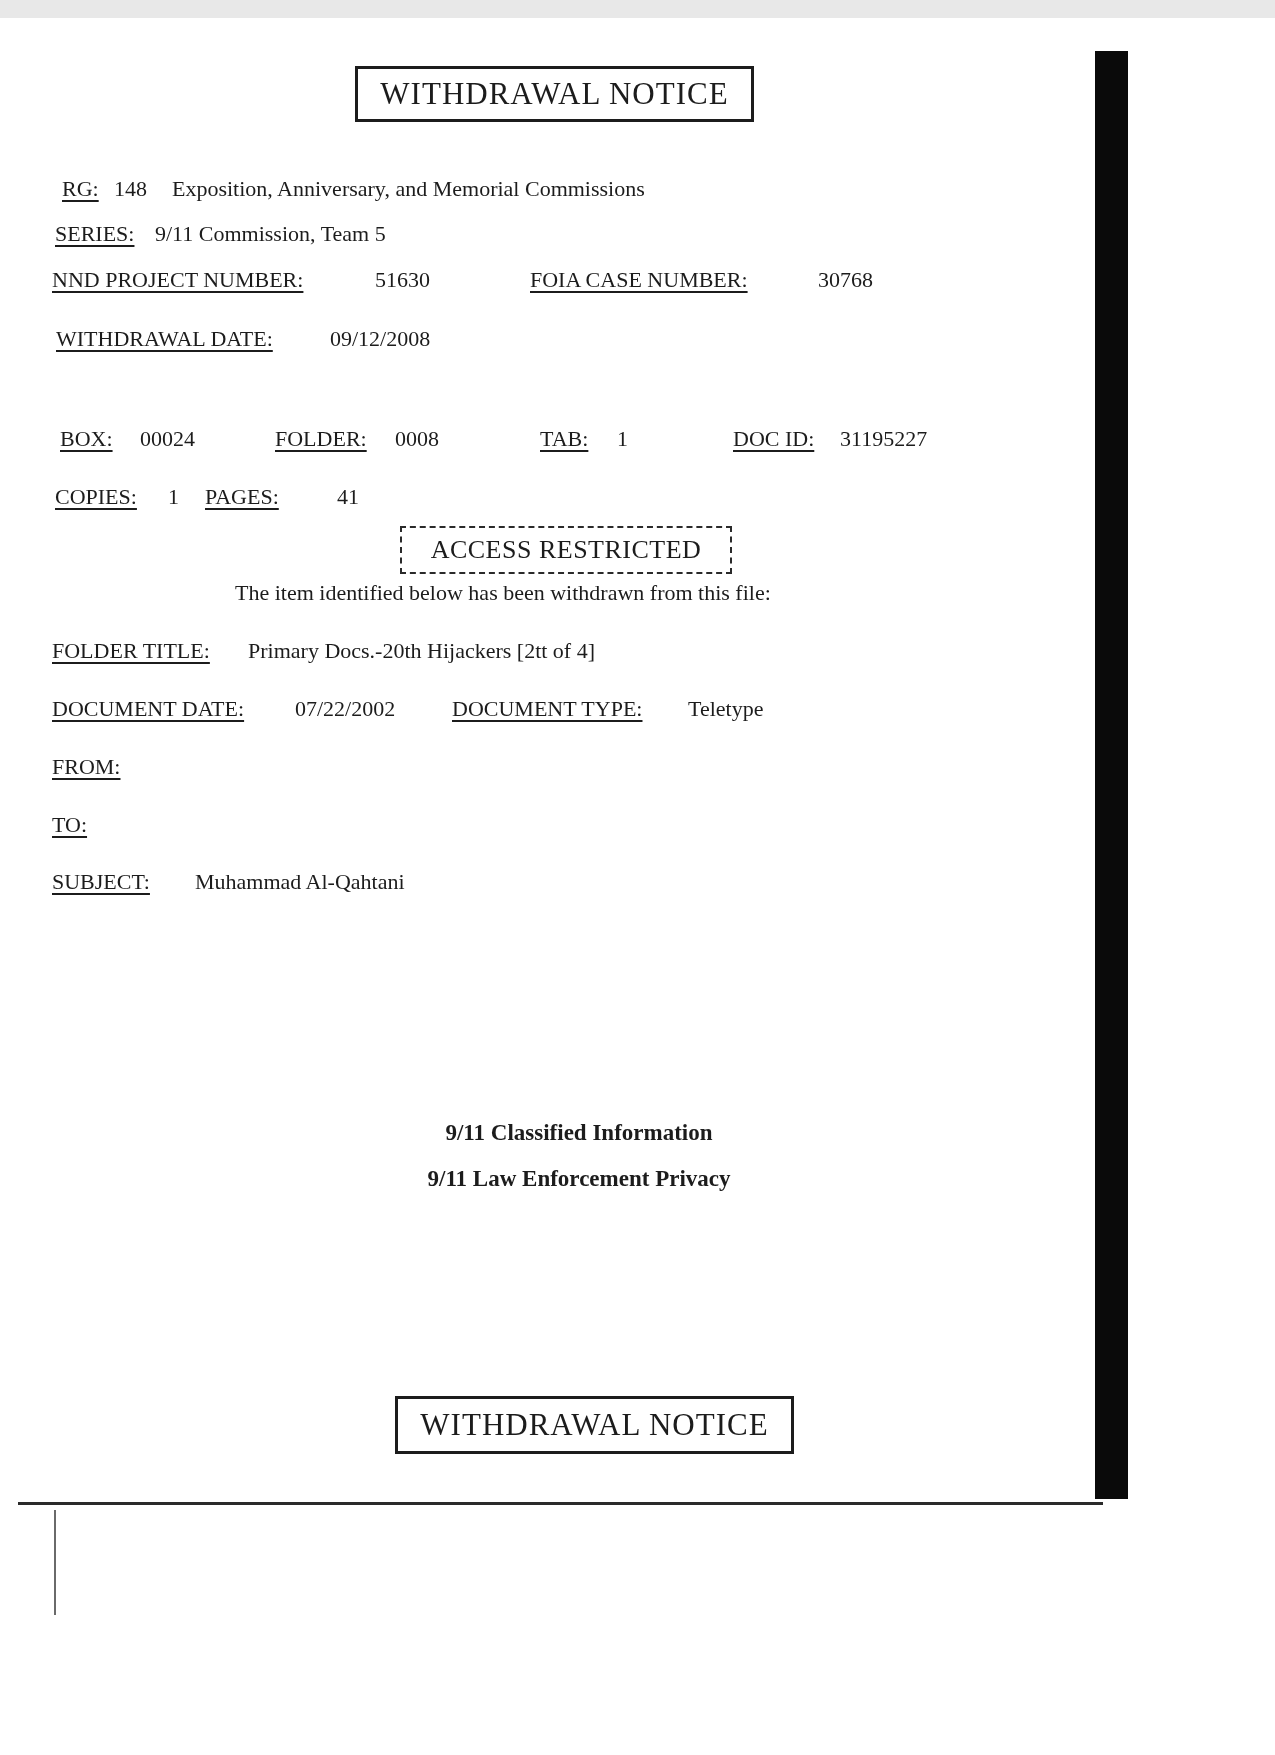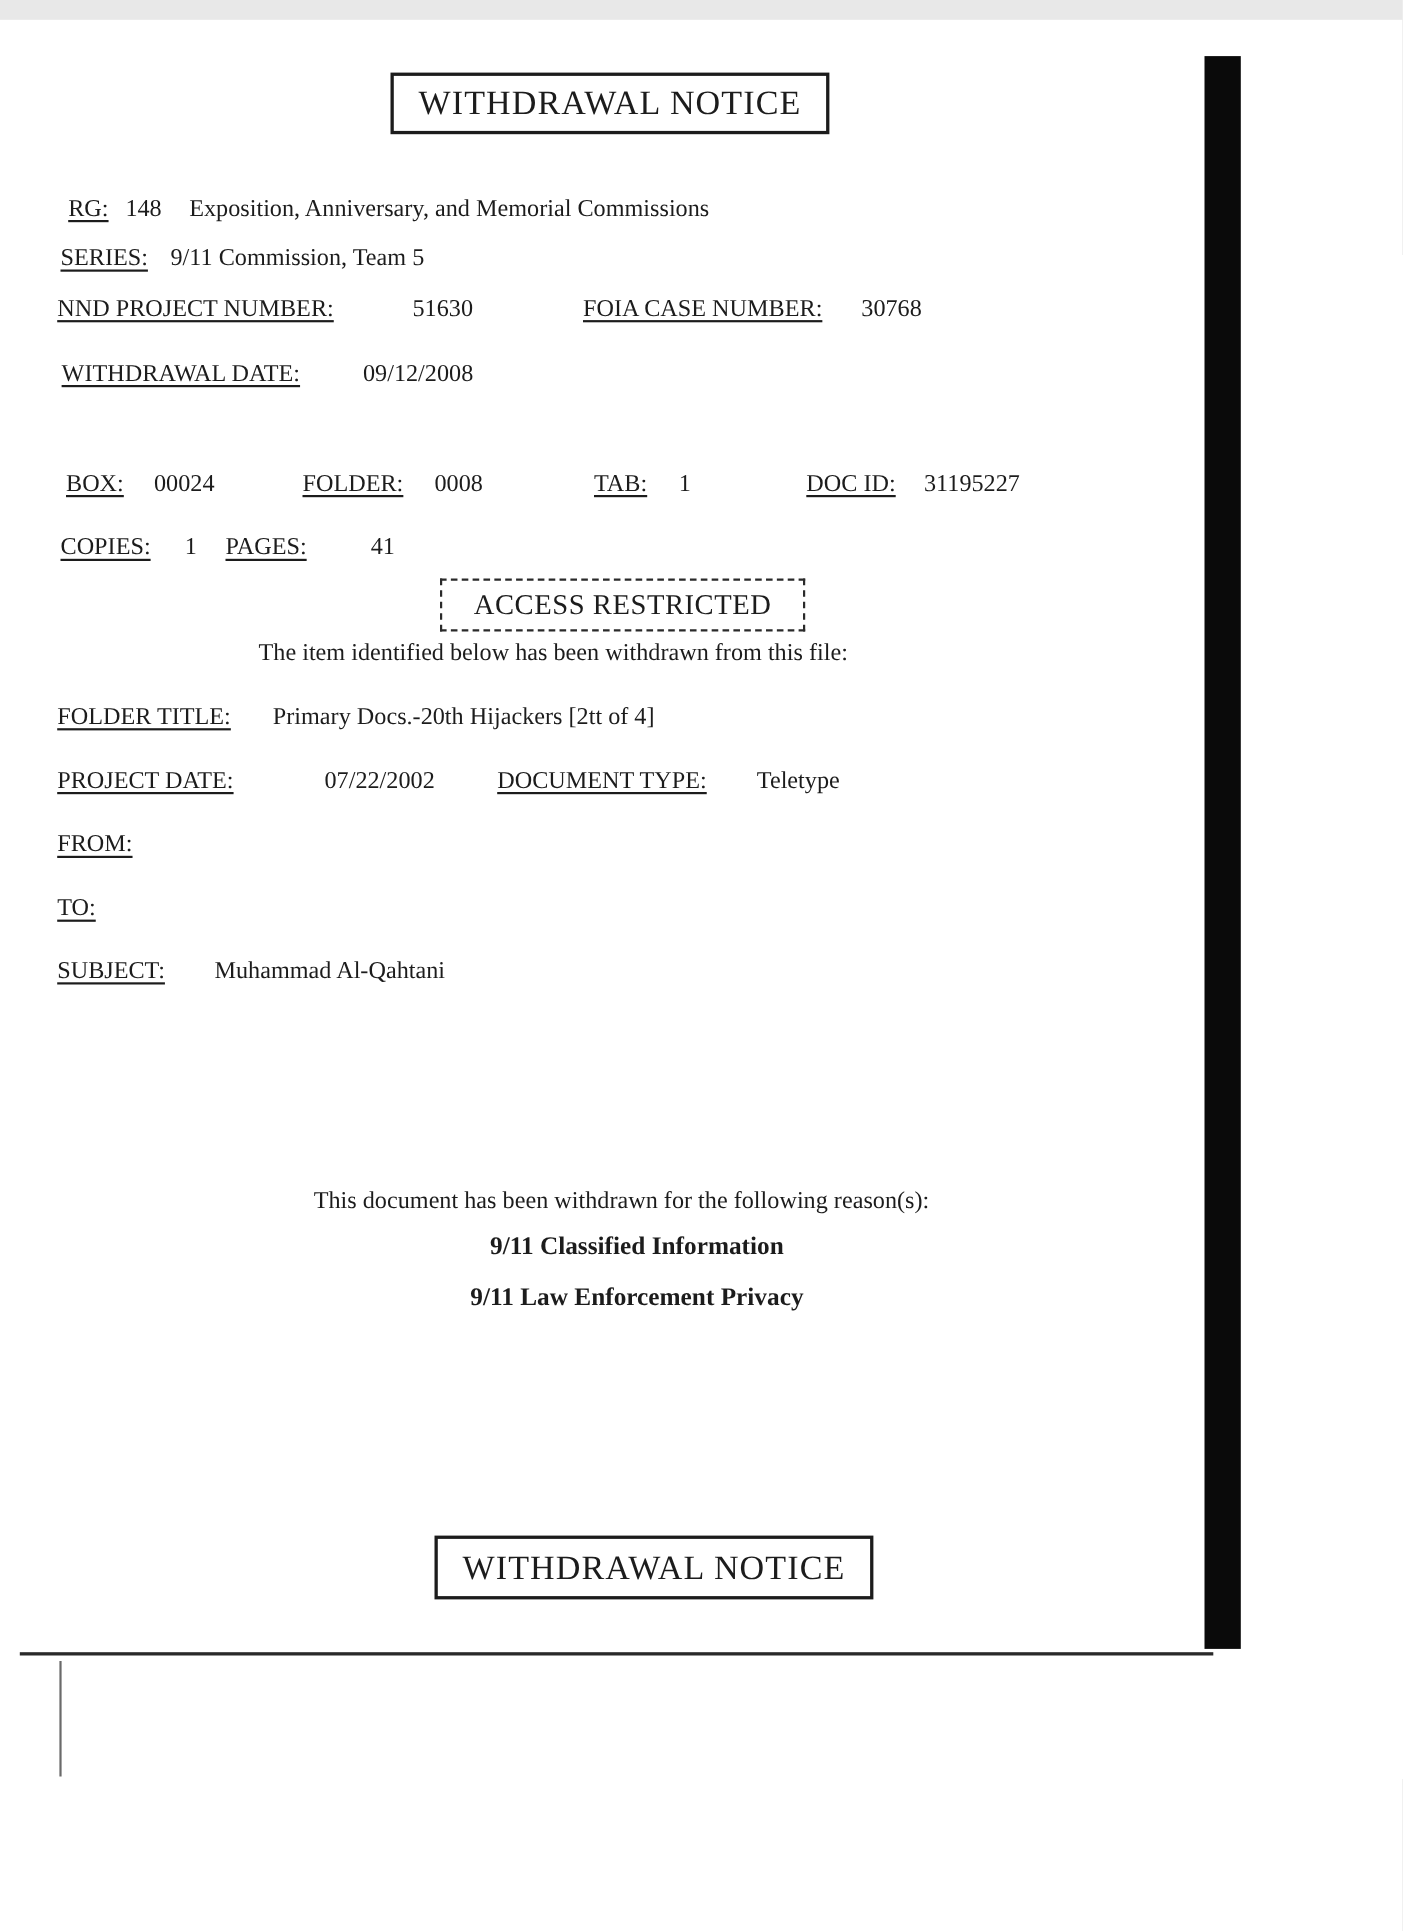--- a/index.html
+++ b/index.html
@@ -103,21 +103,21 @@
 
   <div class="row" style="left:55px; top:203px;">
     <span class="lbl" style="left:0;">SERIES:</span>
     <span style="left:100px;">9/11 Commission, Team 5</span>
   </div>
 
   <div class="row" style="left:52px; top:249px;">
     <span class="lbl" style="left:0;">NND PROJECT NUMBER:</span>
     <span style="left:323px;">51630</span>
     <span class="lbl" style="left:478px;">FOIA CASE NUMBER:</span>
-    <span style="left:731px;text-align:right;">30768</span>
+    <span style="left:766px;text-align:right;">30768</span>
   </div>
 
   <div class="row" style="left:52px; top:308px;">
     <span class="lbl" style="left:4px;">WITHDRAWAL DATE:</span>
     <span style="left:278px;">09/12/2008</span>
   </div>
 
   <div class="row" style="left:60px; top:408px;">
     <span class="lbl" style="left:0;">BOX:</span>
     <span style="left:80px;">00024</span>
@@ -143,40 +143,39 @@
   <div class="row" style="left:235px; top:562px;">
     <span style="left:0;">The item identified below has been withdrawn from this file:</span>
   </div>
 
   <div class="row" style="left:52px; top:620px;">
     <span class="lbl" style="left:0;">FOLDER TITLE:</span>
     <span style="left:196px;">Primary Docs.-20th Hijackers [2tt of 4]</span>
   </div>
 
   <div class="row" style="left:52px; top:678px;">
-    <span class="lbl" style="left:0;">PROJECT DATE:</span>
+    <span class="lbl" style="left:0;">DOCUMENT DATE:</span>
     <span style="left:243px;">07/22/2002</span>
     <span class="lbl" style="left:400px;">DOCUMENT TYPE:</span>
     <span style="left:636px;">Teletype</span>
   </div>
 
   <div class="row" style="left:52px; top:736px;">
     <span class="lbl" style="left:0;">FROM:</span>
   </div>
 
   <div class="row" style="left:52px; top:794px;">
     <span class="lbl" style="left:0;">TO:</span>
   </div>
 
   <div class="row" style="left:52px; top:851px;">
     <span class="lbl" style="left:0;">SUBJECT:</span>
     <span style="left:143px;">Muhammad Al-Qahtani</span>
   </div>
 
-  <div class="centered-line" style="top:1060px;">This document has been withdrawn for the following reason(s):</div>
   <div class="reason" style="top:1102px;">9/11 Classified Information</div>
   <div class="reason" style="top:1148px;">9/11 Law Enforcement Privacy</div>
 
   <div class="banner-box banner-bottom">
     <span>WITHDRAWAL NOTICE</span>
   </div>
 
   <div class="scan-bar-right"></div>
   <div class="scan-line-bottom"></div>
   <div class="scan-line-left"></div>

